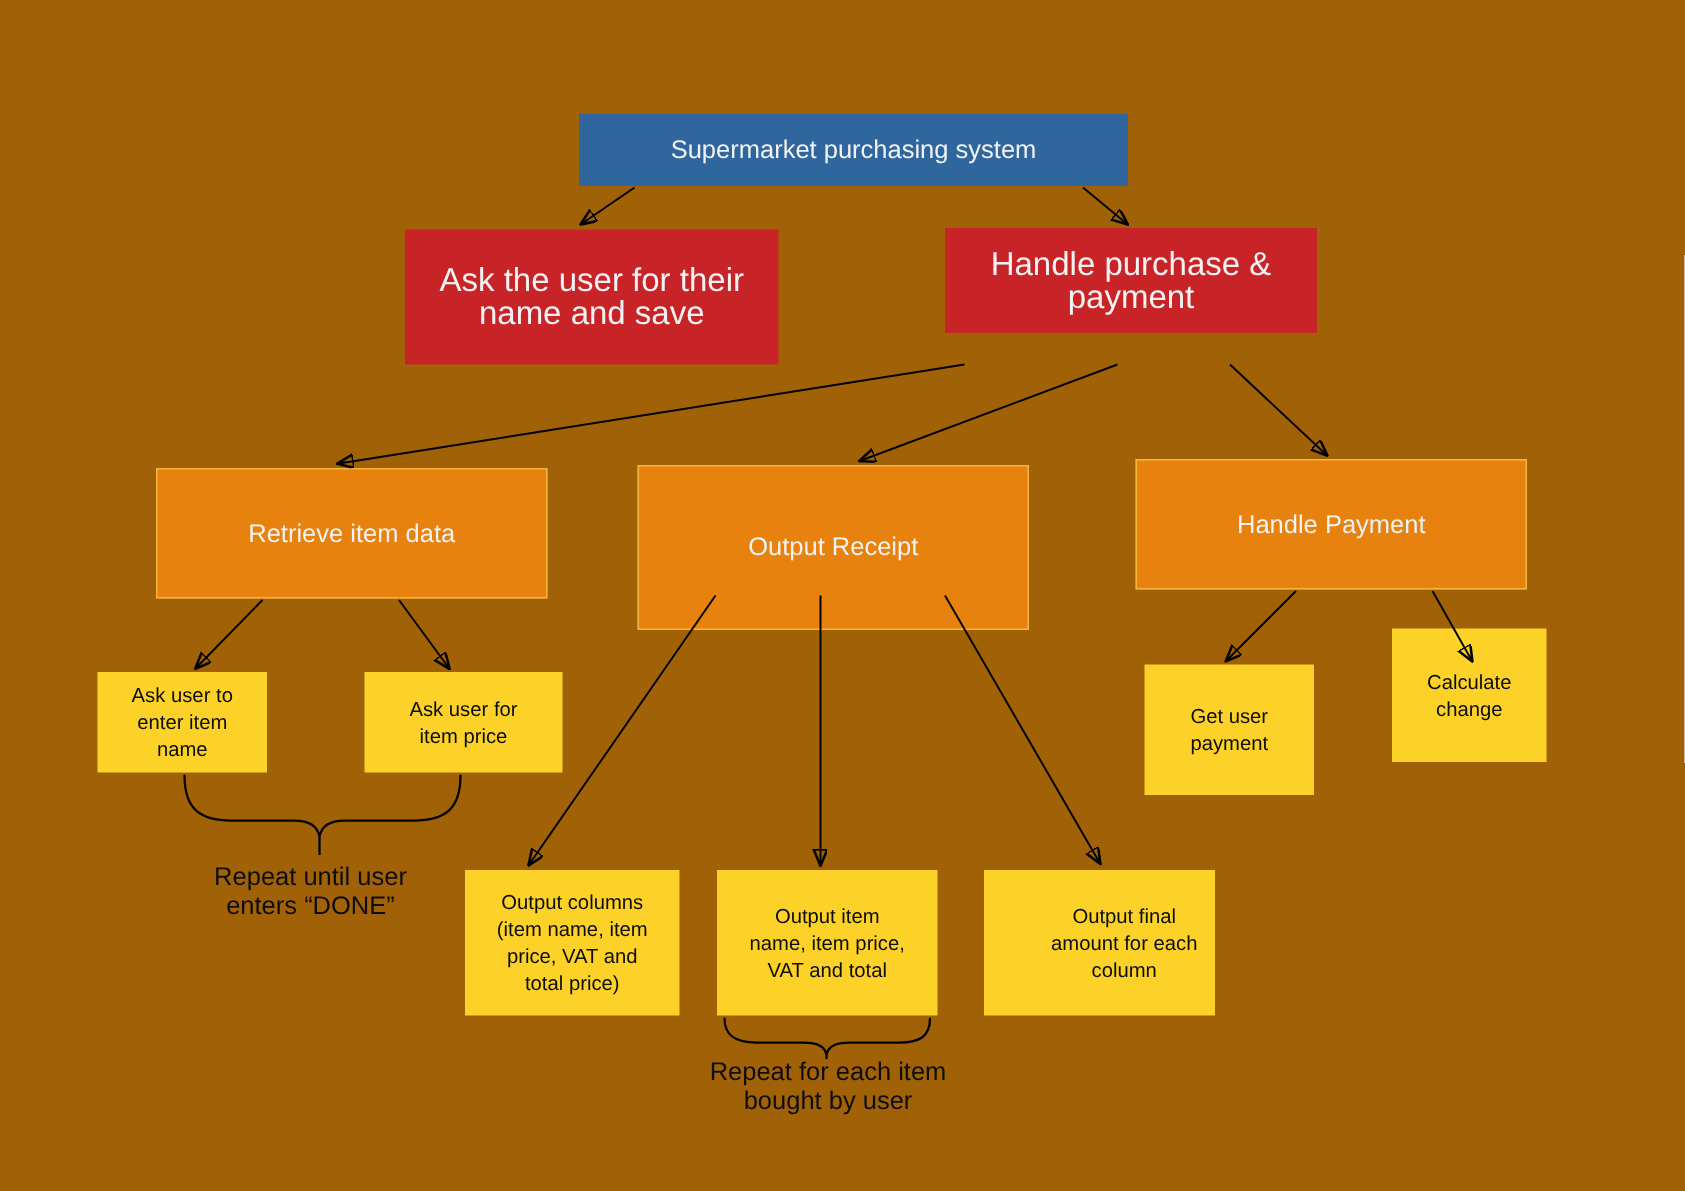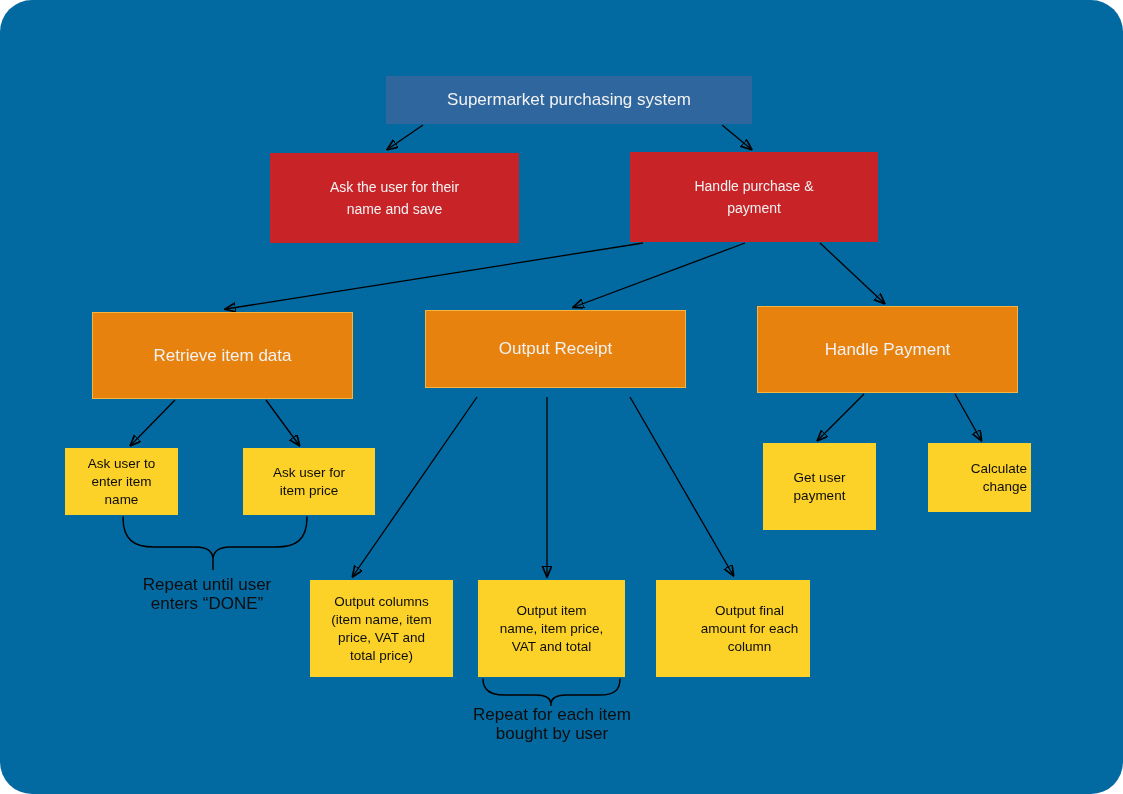--- a/index.html
+++ b/index.html
@@ -5,23 +5,22 @@
   html, body {
     margin: 0;
     padding: 0;
     background: #ffffff;
     font-family: "Liberation Sans", sans-serif;
   }
   .canvas {
     position: relative;
     width: 1123px;
     height: 794px;
-    background: #0369a1;
+    background: #a16207;
     overflow: hidden;
-    border-radius: 32px;
   }
   .node {
     position: absolute;
     display: flex;
     align-items: center;
     justify-content: center;
     text-align: center;
     box-sizing: border-box;
   }
   .node .label {
@@ -32,21 +31,21 @@
   }
   .node.blue {
     background: var(--blue, #2f669e);
     color: var(--text_light, #f2f2f2);
     font-size: 17px;
     line-height: 22px;
   }
   .node.red {
     background: var(--red, #c82428);
     color: var(--text_light, #f2f2f2);
-    font-size: 14px;
+    font-size: 22px;
     line-height: 22px;
   }
   .node.orange {
     background: var(--orange, #e8820e);
     border: 1.5px solid var(--orange_border, #f6b53e);
     color: var(--text_light, #f2f2f2);
     font-size: 17px;
     line-height: 22px;
   }
   .node.yellow {
@@ -88,30 +87,30 @@
 
   <div class="node blue" style="left:386px; top:76px; width:366px; height:48px;">
     <span class="label">Supermarket purchasing system</span>
   </div>
 
   <div class="node red" style="left:270px; top:153px; width:249px; height:90px;">
     <span class="label">Ask the user for their
 name and save</span>
   </div>
 
-  <div class="node red" style="left:630px; top:152px; width:248px; height:90px;">
+  <div class="node red" style="left:630px; top:152px; width:248px; height:70px;">
     <span class="label">Handle purchase &amp;
 payment</span>
   </div>
 
-  <div class="node orange" style="left:92px; top:312px; width:261px; height:87px;">
+  <div class="node orange" style="left:104px; top:312px; width:261px; height:87px;">
     <span class="label">Retrieve item data</span>
   </div>
 
-  <div class="node orange" style="left:425px; top:310px; width:261px; height:78px;">
+  <div class="node orange" style="left:425px; top:310px; width:261px; height:110px;">
     <span class="label">Output Receipt</span>
   </div>
 
   <div class="node orange" style="left:757px; top:306px; width:261px; height:87px;">
     <span class="label">Handle Payment</span>
   </div>
 
   <div class="node yellow" style="left:65px; top:448px; width:113px; height:67px;">
     <span class="label">Ask user to
 enter item
@@ -140,21 +139,21 @@
     <span class="label">Output final
 amount for each
 column</span>
   </div>
 
   <div class="node yellow" style="left:763px; top:443px; width:113px; height:87px;">
     <span class="label">Get user
 payment</span>
   </div>
 
-  <div class="node yellow" style="left:928px; top:443px; width:103px; height:69px;text-align:right;">
+  <div class="node yellow" style="left:928px; top:419px; width:103px; height:89px;">
     <span class="label">Calculate
 change</span>
   </div>
 
   <div class="annotation" style="left:87px; top:575px; width:240px;">Repeat until user
 enters “DONE”</div>
 
   <div class="annotation" style="left:432px; top:705px; width:240px;">Repeat for each item
 bought by user</div>
 

